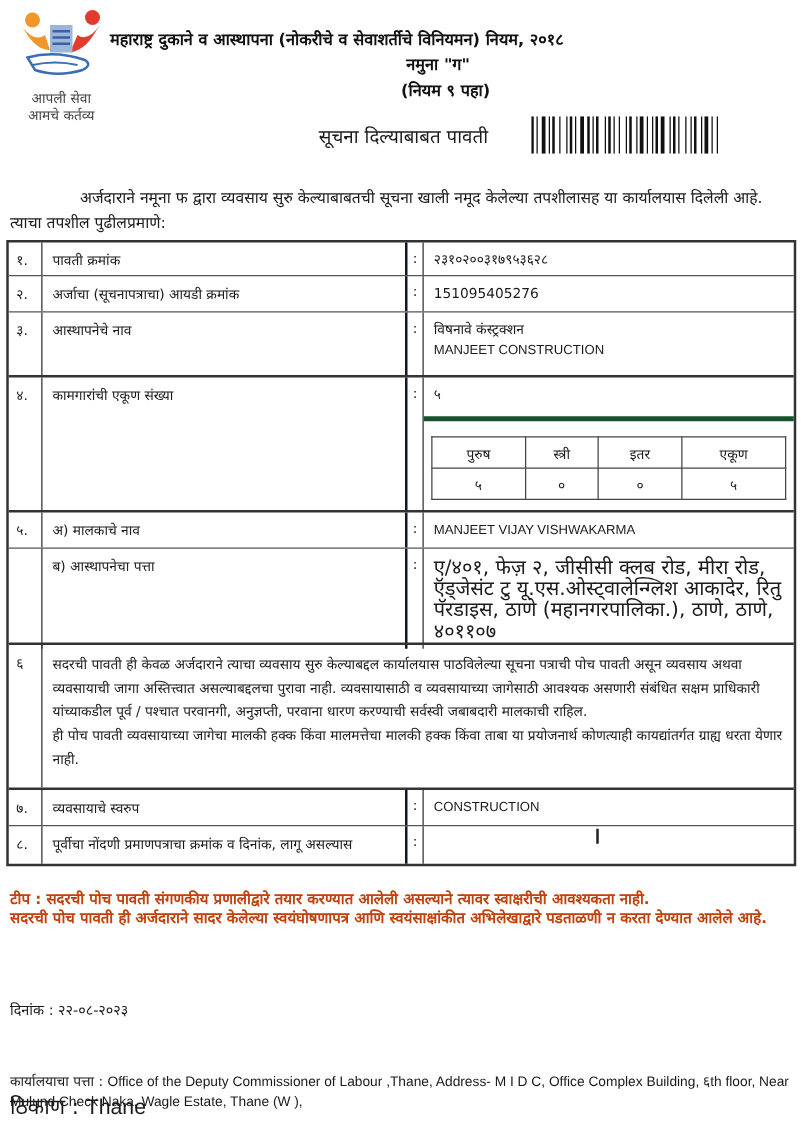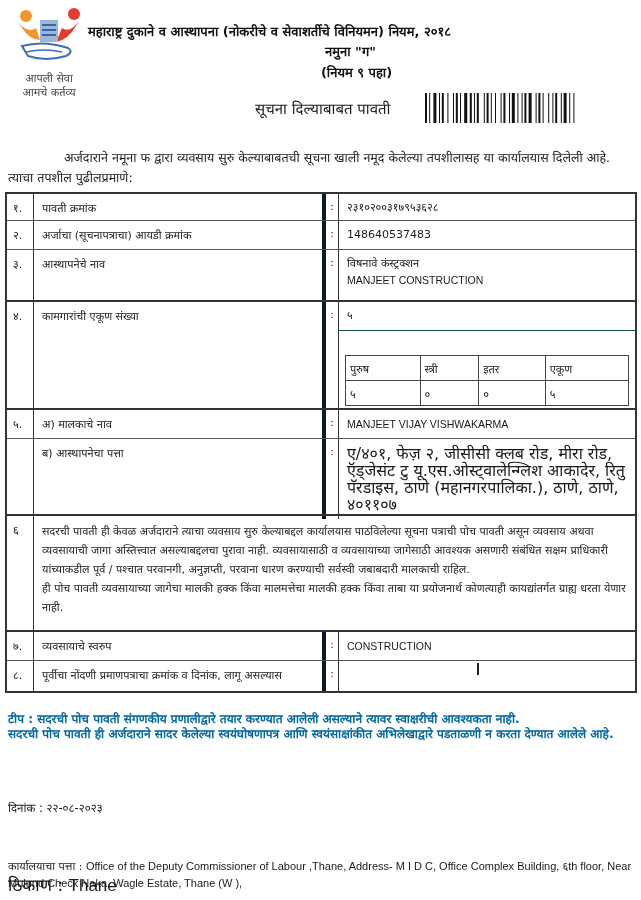--- a/index.html
+++ b/index.html
@@ -23,33 +23,33 @@
 
   
   #intro { left:8px; top:137px; width:625px; font-size:12.5px; line-height:20px; text-indent:56px;margin-top:11px; }
 
   
   #main { left:5px; top:192px; width:628px; border:2px solid #333; }
   .row { display:flex; border-top:1.5px solid #555; position:relative; }
   .row:first-child { border-top:none; }
   .row.thick { border-top:2px solid #333; }
   .c-num { width:27px; padding:6px 0 0 6px; font-size:11px; border-right:1.5px solid #333; box-sizing:border-box; flex:none; }
-  .c-label { width:292px; padding:6px 8px; font-size:11px; border-right:4px solid #0f172a; box-sizing:border-box; flex:none; }
+  .c-label { width:292px; padding:6px 8px; font-size:11px; border-right:2px solid #0f172a; box-sizing:border-box; flex:none; }
   .c-colon { width:13px; text-align:center; padding-top:6px; font-size:11px; border-right:1.5px solid #333; box-sizing:border-box; flex:none; }
   .c-val { flex:1; padding:6px 8px; font-size:11px; line-height:16px; box-sizing:border-box; }
   .c-wide { flex:1; padding:6px 8px; font-size:11px; line-height:19px; }
   .sub { font-family:"Liberation Sans", sans-serif; font-size:10.5px; }
 
   
-  .count-wrap { border-top:1px solid #14532d; padding:24px 6px 8px 6px; }
+  .count-wrap { border-top:4px solid #14532d; padding:12px 6px 8px 6px;text-align:center; }
   .count { border-collapse:collapse; width:100%; }
   .count td { border:1.5px solid #444; height:24px; padding:0 4px; font-size:11px; }
 
   
-  #note { left:8px; top:712px; width:625px; font-size:12px; line-height:15px; font-weight:bold; color:#0369a1; }
+  #note { left:8px; top:712px; width:625px; font-size:12px; line-height:15px; font-weight:bold; color:#c2410c; }
 
   #date { left:8px; top:800px; font-size:11.5px; }
   #place { left:8px; top:830px; font-size:17px;margin-top:43px; }
   #office { left:8px; top:858px; width:625px; font-size:11px; line-height:16px; }
   .latin { font-family:"Liberation Sans", sans-serif; }
 </style>
 </head>
 <body>
 
 <div id="logo" class="abs">
@@ -118,21 +118,21 @@
   <div class="row" style="height:26px;">
     <div class="c-num">१.</div>
     <div class="c-label">पावती क्रमांक</div>
     <div class="c-colon">:</div>
     <div class="c-val">२३१०२००३१७९५३६२८</div>
   </div>
   <div class="row" style="height:28px;">
     <div class="c-num">२.</div>
     <div class="c-label">अर्जाचा (सूचनापत्राचा) आयडी क्रमांक</div>
     <div class="c-colon">:</div>
-    <div class="c-val">148640537483</div>
+    <div class="c-val">151095405276</div>
   </div>
   <div class="row" style="height:50px;">
     <div class="c-num">३.</div>
     <div class="c-label">आस्थापनेचे नाव</div>
     <div class="c-colon">:</div>
     <div class="c-val">
       <div>विषनावे कंस्ट्रक्शन</div>
       <div class="sub">MANJEET CONSTRUCTION</div>
     </div>
   </div>

